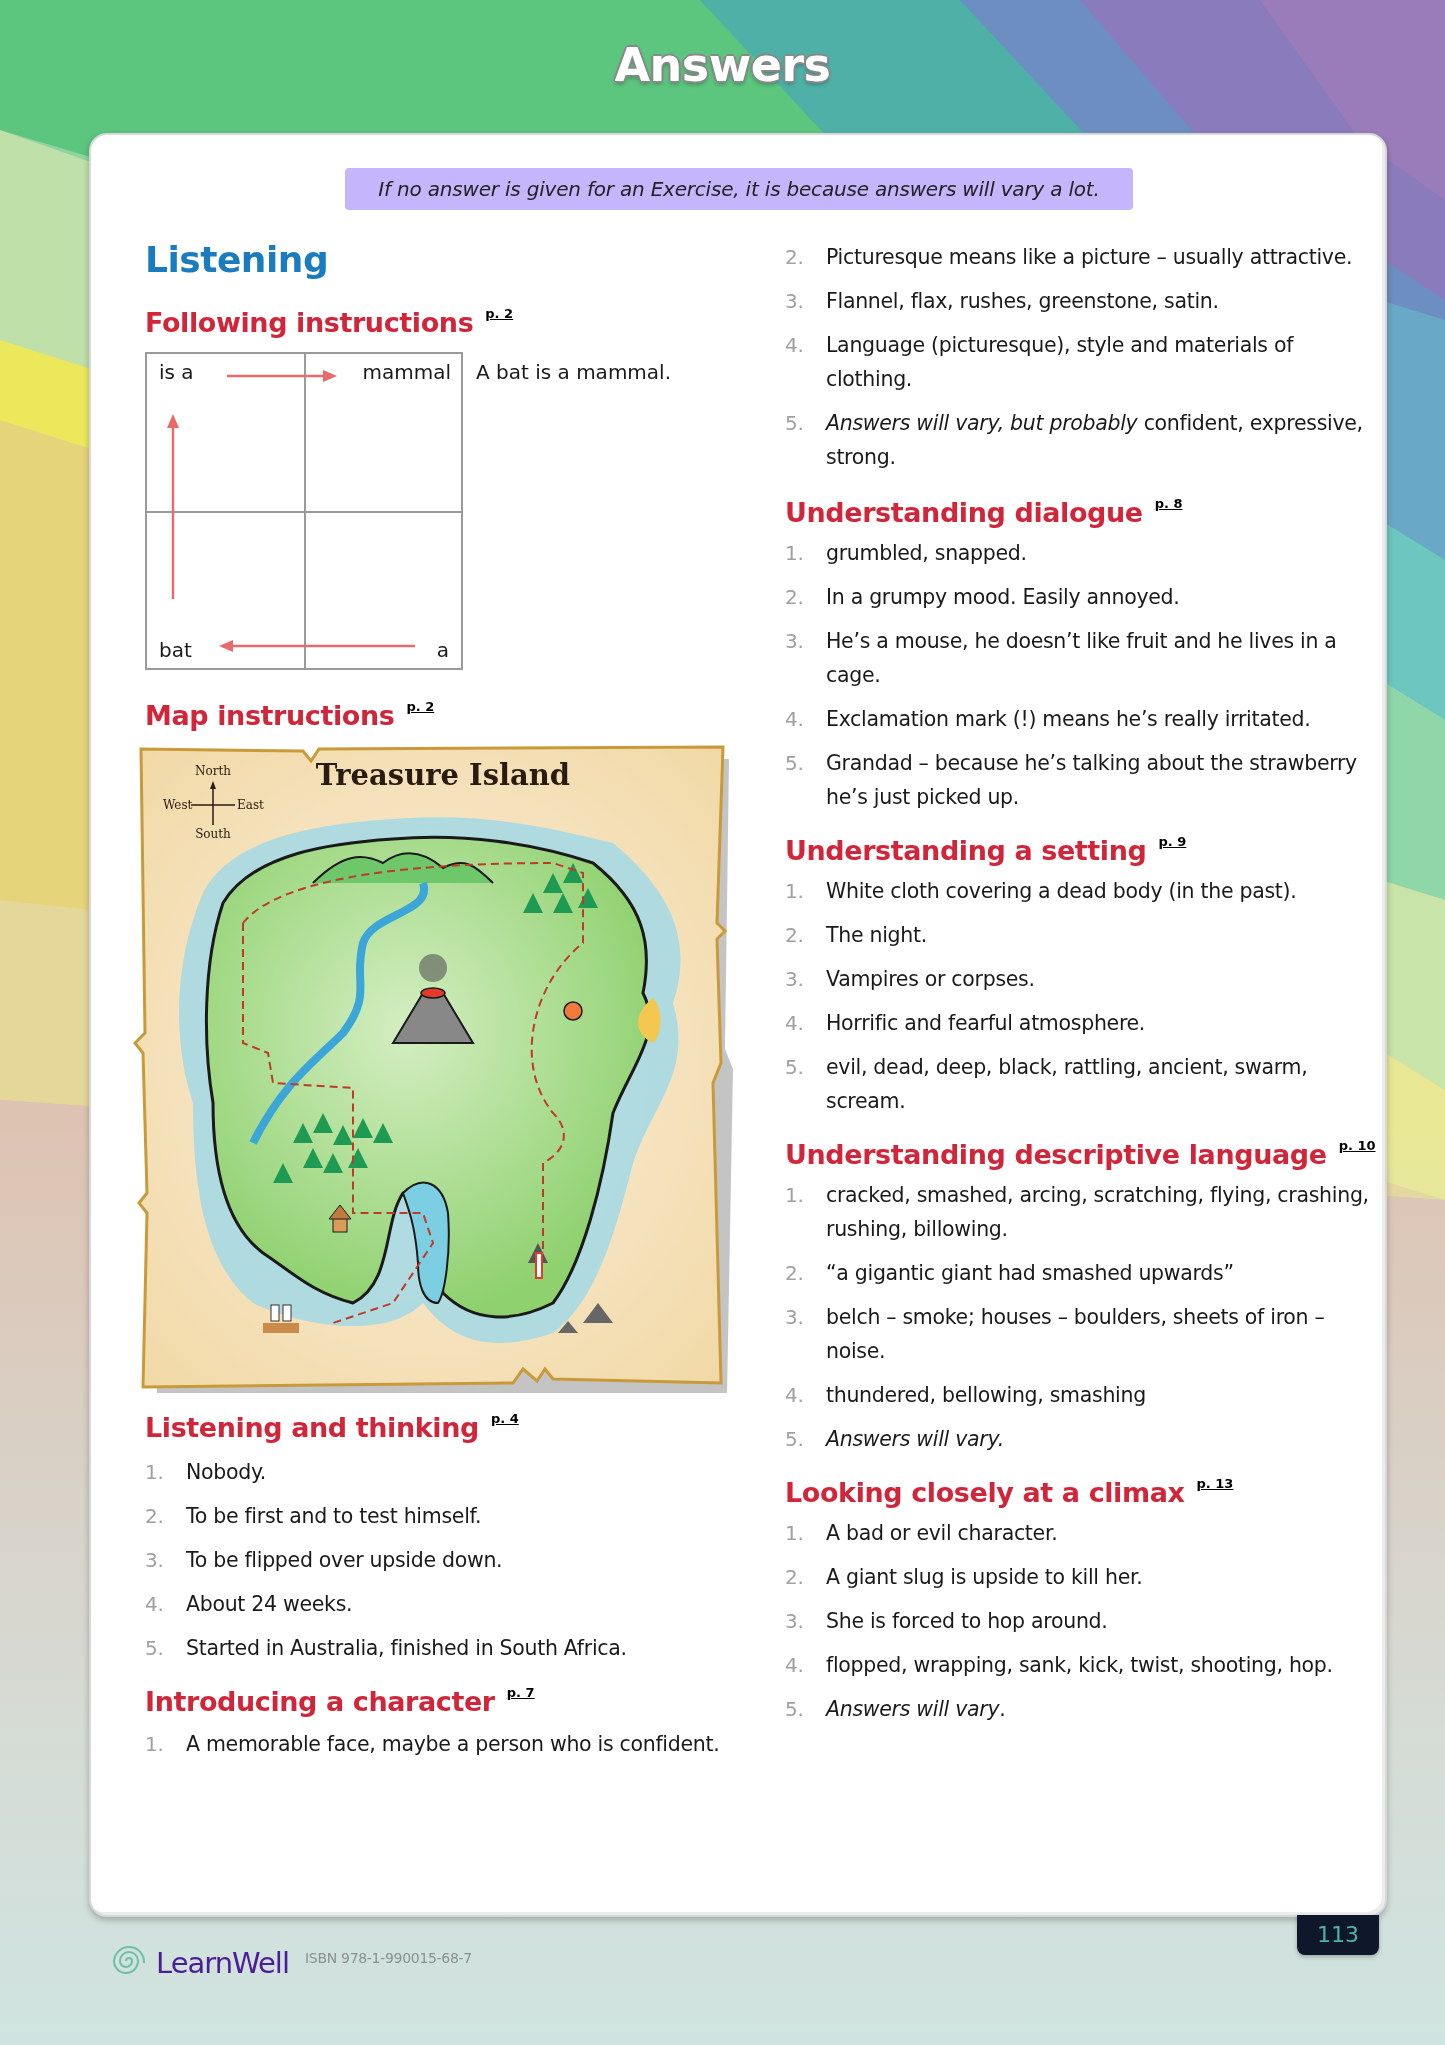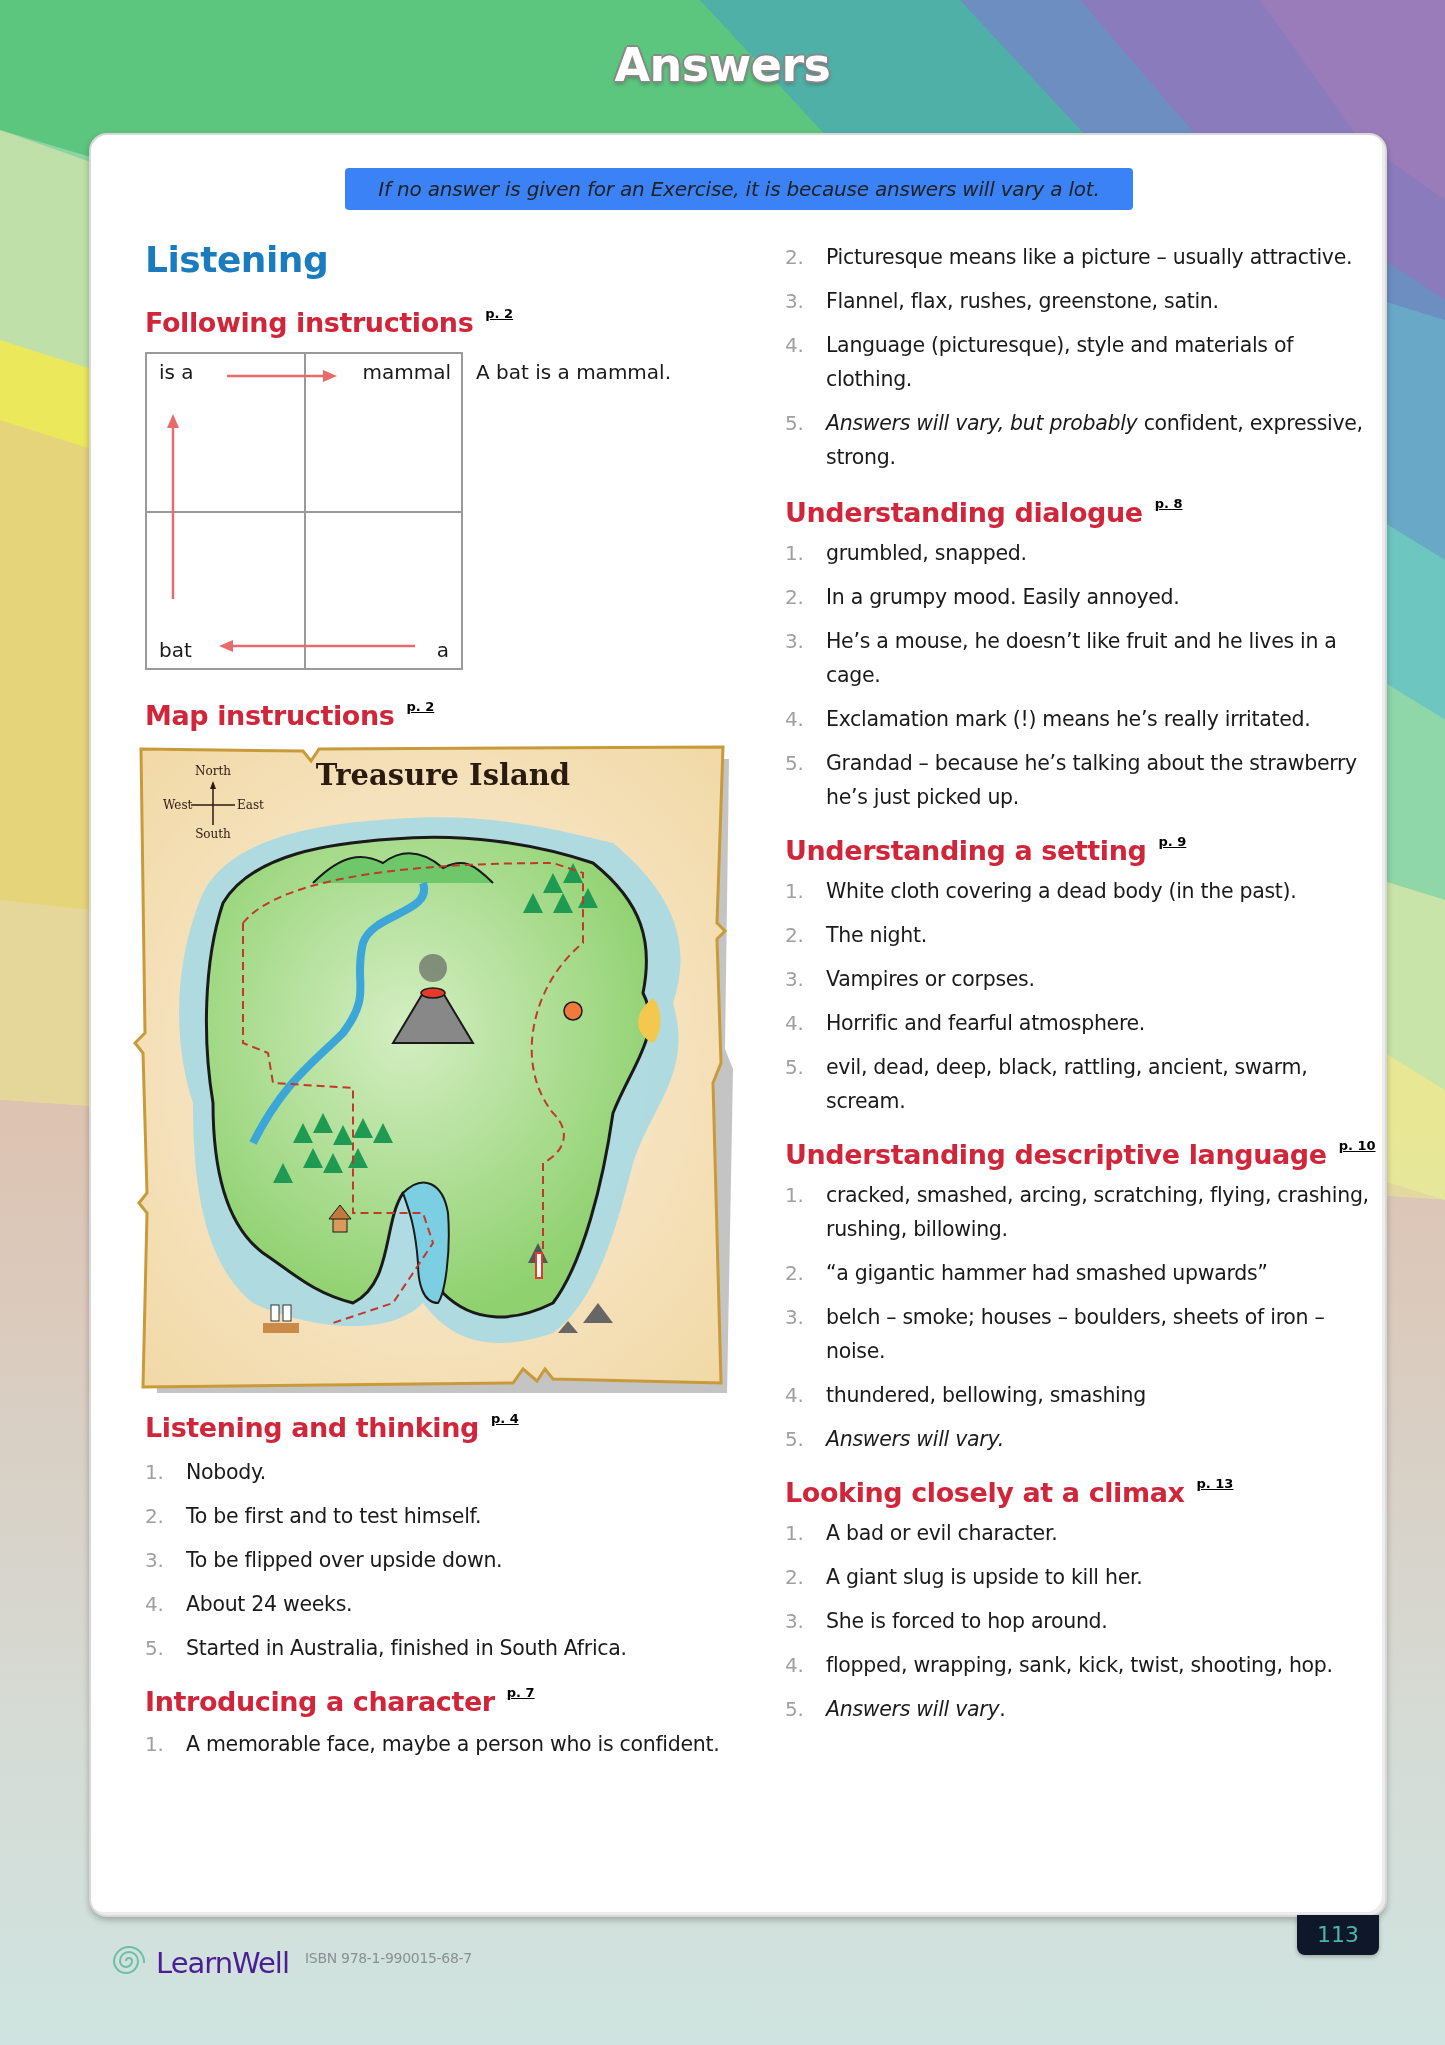--- a/index.html
+++ b/index.html
@@ -19,21 +19,21 @@
   }
   .card {
     position: absolute; left: 89px; top: 133px; width: 1298px; height: 1784px;
     background: #ffffff; border-radius: 18px;
     border: 2px solid #d8d8d8;
     box-shadow: 0 3px 6px rgba(0,0,0,0.25), inset -3px -3px 0 #ececec;
     z-index: 2;
   }
   .note {
     position: absolute; left: 345px; top: 168px; width: 788px; height: 42px;
-    background: #3b82f6; border-radius: 4px;
+    background: #c4b5fd; border-radius: 4px;
     font-family: "DejaVu Sans", sans-serif; font-style: italic; font-size: 20px;
     color: #222; line-height: 42px; text-align: center; letter-spacing: -0.2px;
     z-index: 3;
   }
   .col { position: absolute; z-index: 3; margin-left: 23px; }
   .col-left { left: 122px; top: 230px; width: 600px; }
   .col-right { left: 762px; top: 240px; width: 600px; }
   .h1 {
     font-family: "DejaVu Sans", sans-serif; font-weight: bold; font-size: 36px;
     color: #1b7bbf; letter-spacing: -0.5px;
@@ -290,21 +290,21 @@
       <li><span class="num">5.</span><span>evil, dead, deep, black, rattling, ancient, swarm, scream.</span></li>
     </ol>
   </div>
 
   <div style="margin-top:20px;">
     <h3 class="h2" style="margin-bottom:8px;">
       <span>Understanding descriptive language</span><a class="pref">p. 10</a>
     </h3>
     <ol class="answers">
       <li><span class="num">1.</span><span>cracked, smashed, arcing, scratching, flying, crashing, rushing, billowing.</span></li>
-      <li><span class="num">2.</span><span>“a gigantic hammer had smashed upwards”</span></li>
+      <li><span class="num">2.</span><span>“a gigantic giant had smashed upwards”</span></li>
       <li><span class="num">3.</span><span>belch – smoke; houses – boulders, sheets of iron – noise.</span></li>
       <li><span class="num">4.</span><span>thundered, bellowing, smashing</span></li>
       <li><span class="num">5.</span><i>Answers will vary.</i></li>
     </ol>
   </div>
 
   <div style="margin-top:20px;">
     <h3 class="h2" style="margin-bottom:8px;">
       <span>Looking closely at a climax</span><a class="pref">p. 13</a>
     </h3>

